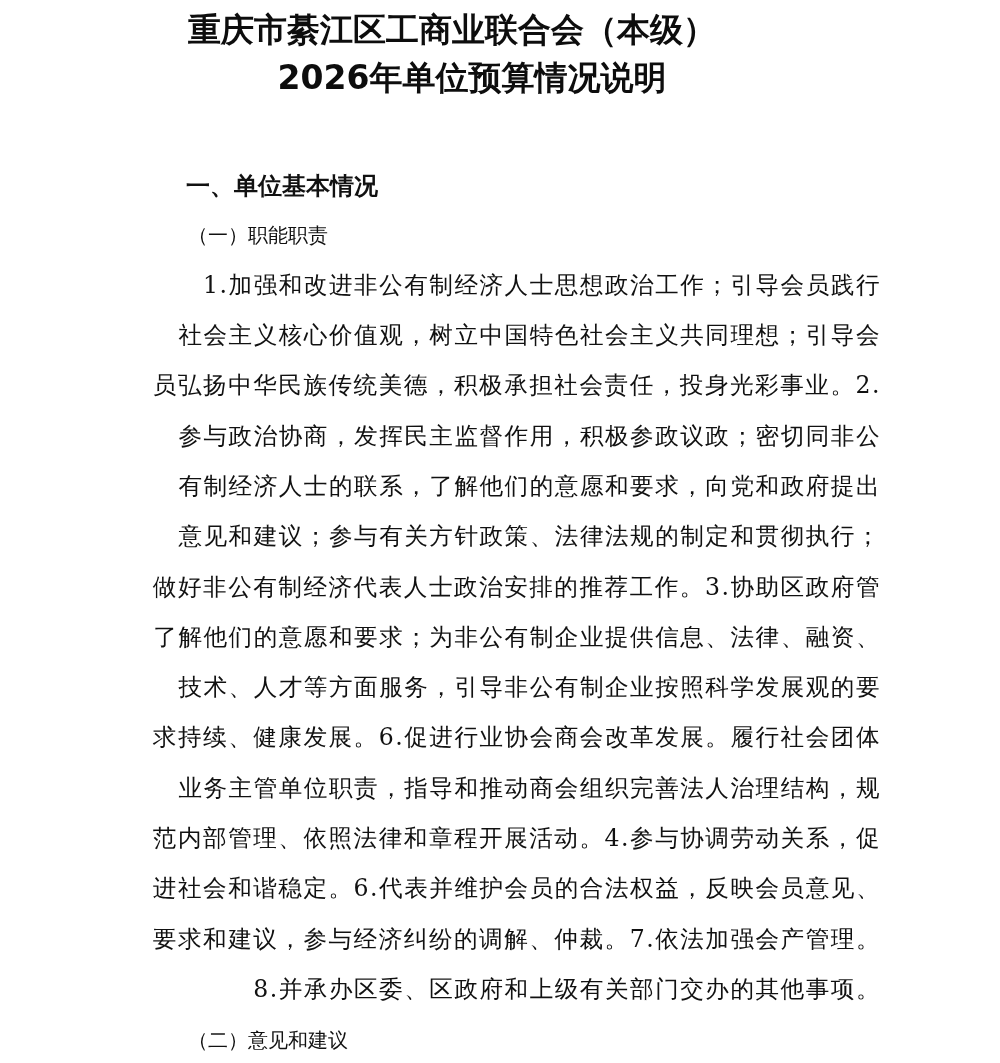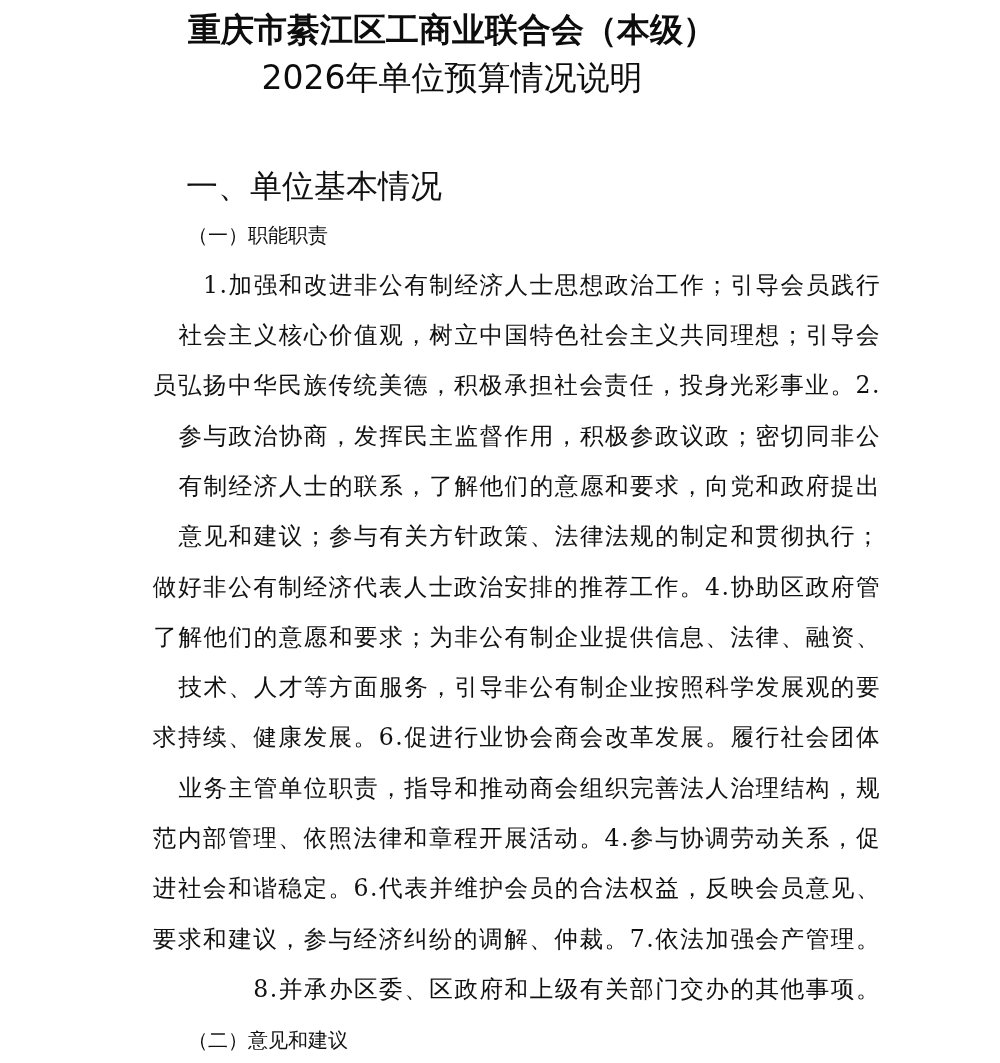--- a/index.html
+++ b/index.html
@@ -21,28 +21,28 @@
     width: 904px;
     text-align: center;
     font-family: "DejaVu Sans", "Liberation Sans", sans-serif;
     font-weight: bold;
     font-size: 33px;
     line-height: 40px;
     color: #0d0d0d;
     white-space: nowrap;
   }
   .title-1 { top: 10px; }
-  .title-2 { top: 58px; font-weight: normal; }
+  .title-2 { top: 58px; font-weight: bold; margin-left: 20px; }
   .heading-1 {
     position: absolute;
     left: 186px;
     top: 168px;
     font-family: "DejaVu Sans", "Liberation Sans", sans-serif;
-    font-weight: normal;
-    font-size: 32px;
+    font-weight: bold;
+    font-size: 24px;
     line-height: 36px;
     white-space: nowrap;
   }
   .heading-2 {
     position: absolute;
     font-size: 20px;
     line-height: 36px;
     white-space: nowrap;
   }
   .heading-2.first { left: 188px; top: 217px; }
@@ -70,21 +70,21 @@
 
   <div class="heading-2 first">（一）职能职责</div>
 
   <div>
     <div class="body-line indent" style="top:267px">1.加强和改进非公有制经济人士思想政治工作；引导会员践行</div>
     <div class="body-line" style="top:317px">社会主义核心价值观，树立中国特色社会主义共同理想；引导会</div>
     <div class="body-line" style="top:367px">员弘扬中华民族传统美德，积极承担社会责任，投身光彩事业。2.</div>
     <div class="body-line" style="top:418px">参与政治协商，发挥民主监督作用，积极参政议政；密切同非公</div>
     <div class="body-line" style="top:468px">有制经济人士的联系，了解他们的意愿和要求，向党和政府提出</div>
     <div class="body-line" style="top:518px">意见和建议；参与有关方针政策、法律法规的制定和贯彻执行；</div>
-    <div class="body-line" style="top:569px">做好非公有制经济代表人士政治安排的推荐工作。4.协助区政府管</div>
+    <div class="body-line" style="top:569px">做好非公有制经济代表人士政治安排的推荐工作。3.协助区政府管</div>
     <div class="body-line" style="top:619px">了解他们的意愿和要求；为非公有制企业提供信息、法律、融资、</div>
     <div class="body-line" style="top:669px">技术、人才等方面服务，引导非公有制企业按照科学发展观的要</div>
     <div class="body-line" style="top:719px">求持续、健康发展。6.促进行业协会商会改革发展。履行社会团体</div>
     <div class="body-line" style="top:770px">业务主管单位职责，指导和推动商会组织完善法人治理结构，规</div>
     <div class="body-line" style="top:820px">范内部管理、依照法律和章程开展活动。4.参与协调劳动关系，促</div>
     <div class="body-line" style="top:870px">进社会和谐稳定。6.代表并维护会员的合法权益，反映会员意见、</div>
     <div class="body-line" style="top:921px">要求和建议，参与经济纠纷的调解、仲裁。7.依法加强会产管理。</div>
     <div class="body-line" style="top:971px">8.并承办区委、区政府和上级有关部门交办的其他事项。</div>
   </div>
 

